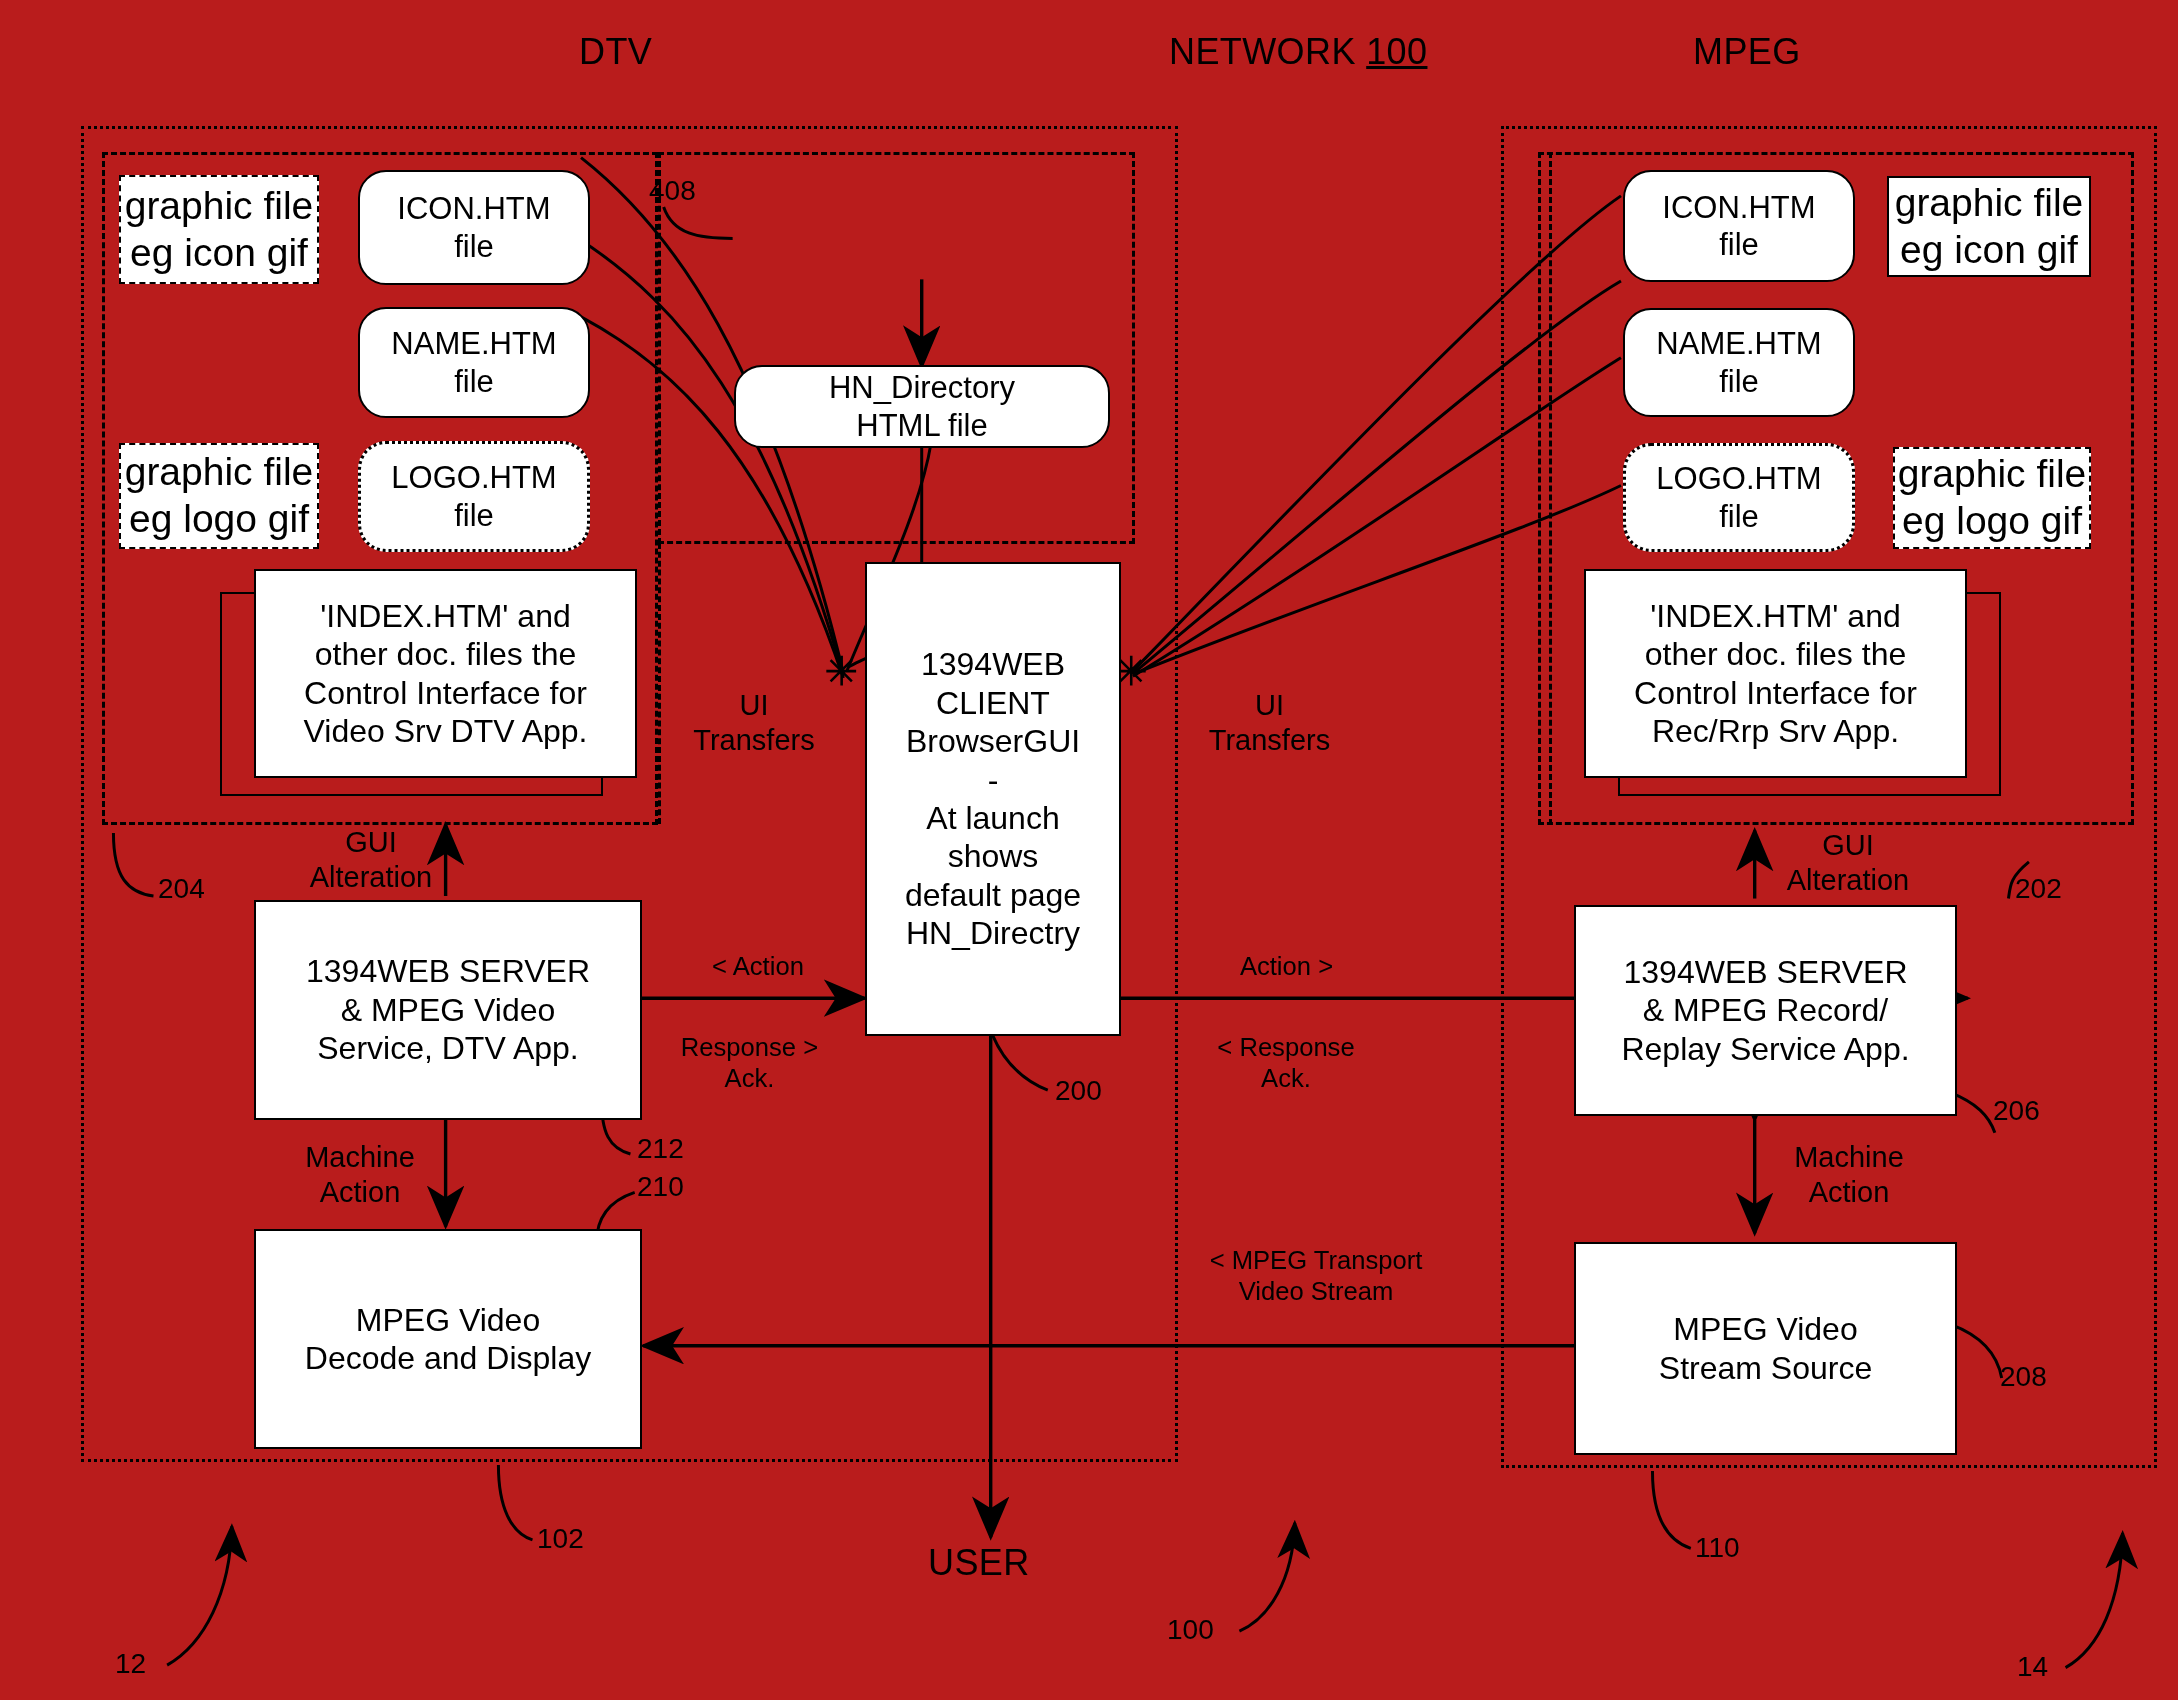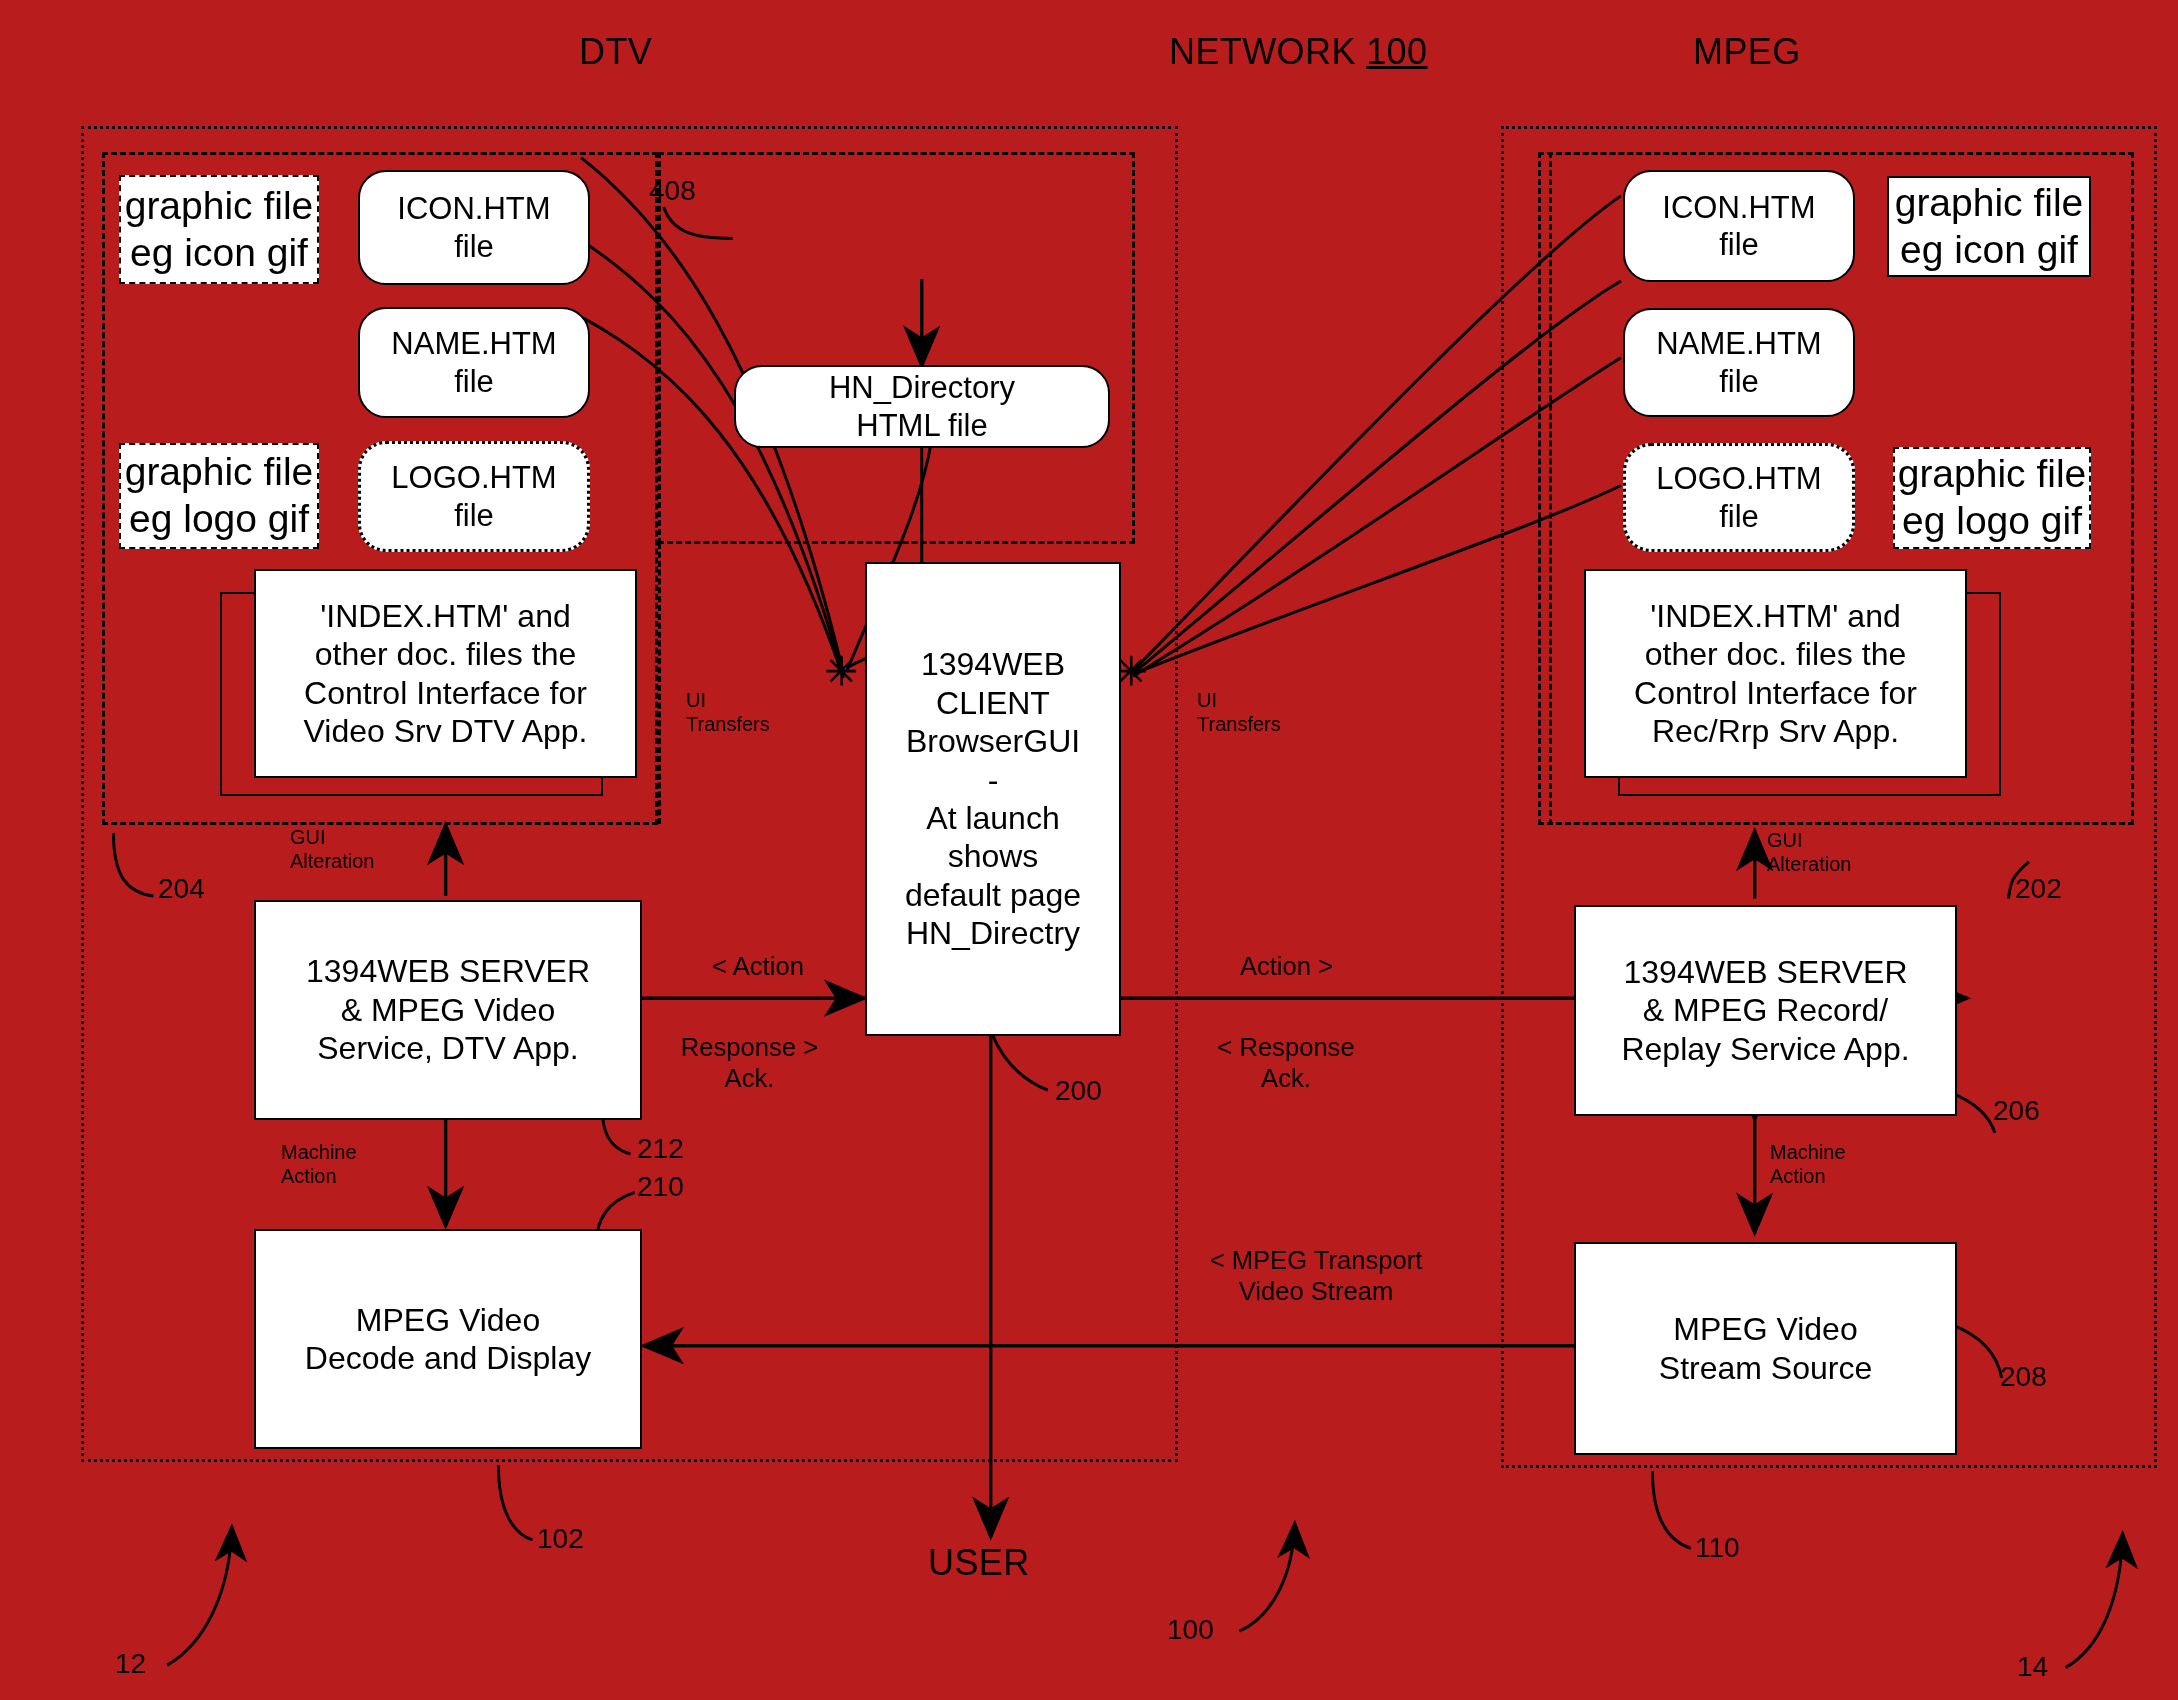--- a/index.html
+++ b/index.html
@@ -66,21 +66,22 @@
     letter-spacing: 0.4px;
     white-space: pre;
   }
   .refnum {
     position: absolute;
     font-size: 28px;
     white-space: pre;
   }
   .smalllbl {
     position: absolute;
-    font-size: 20px;
+    font-size: 29px;
+    text-align: center;
     line-height: 1.2;
     white-space: pre-line;
   }
   .midlbl {
     position: absolute;
     font-size: 25.6px;
     text-align: center;
     line-height: 1.2;
     white-space: pre-line;
   }

